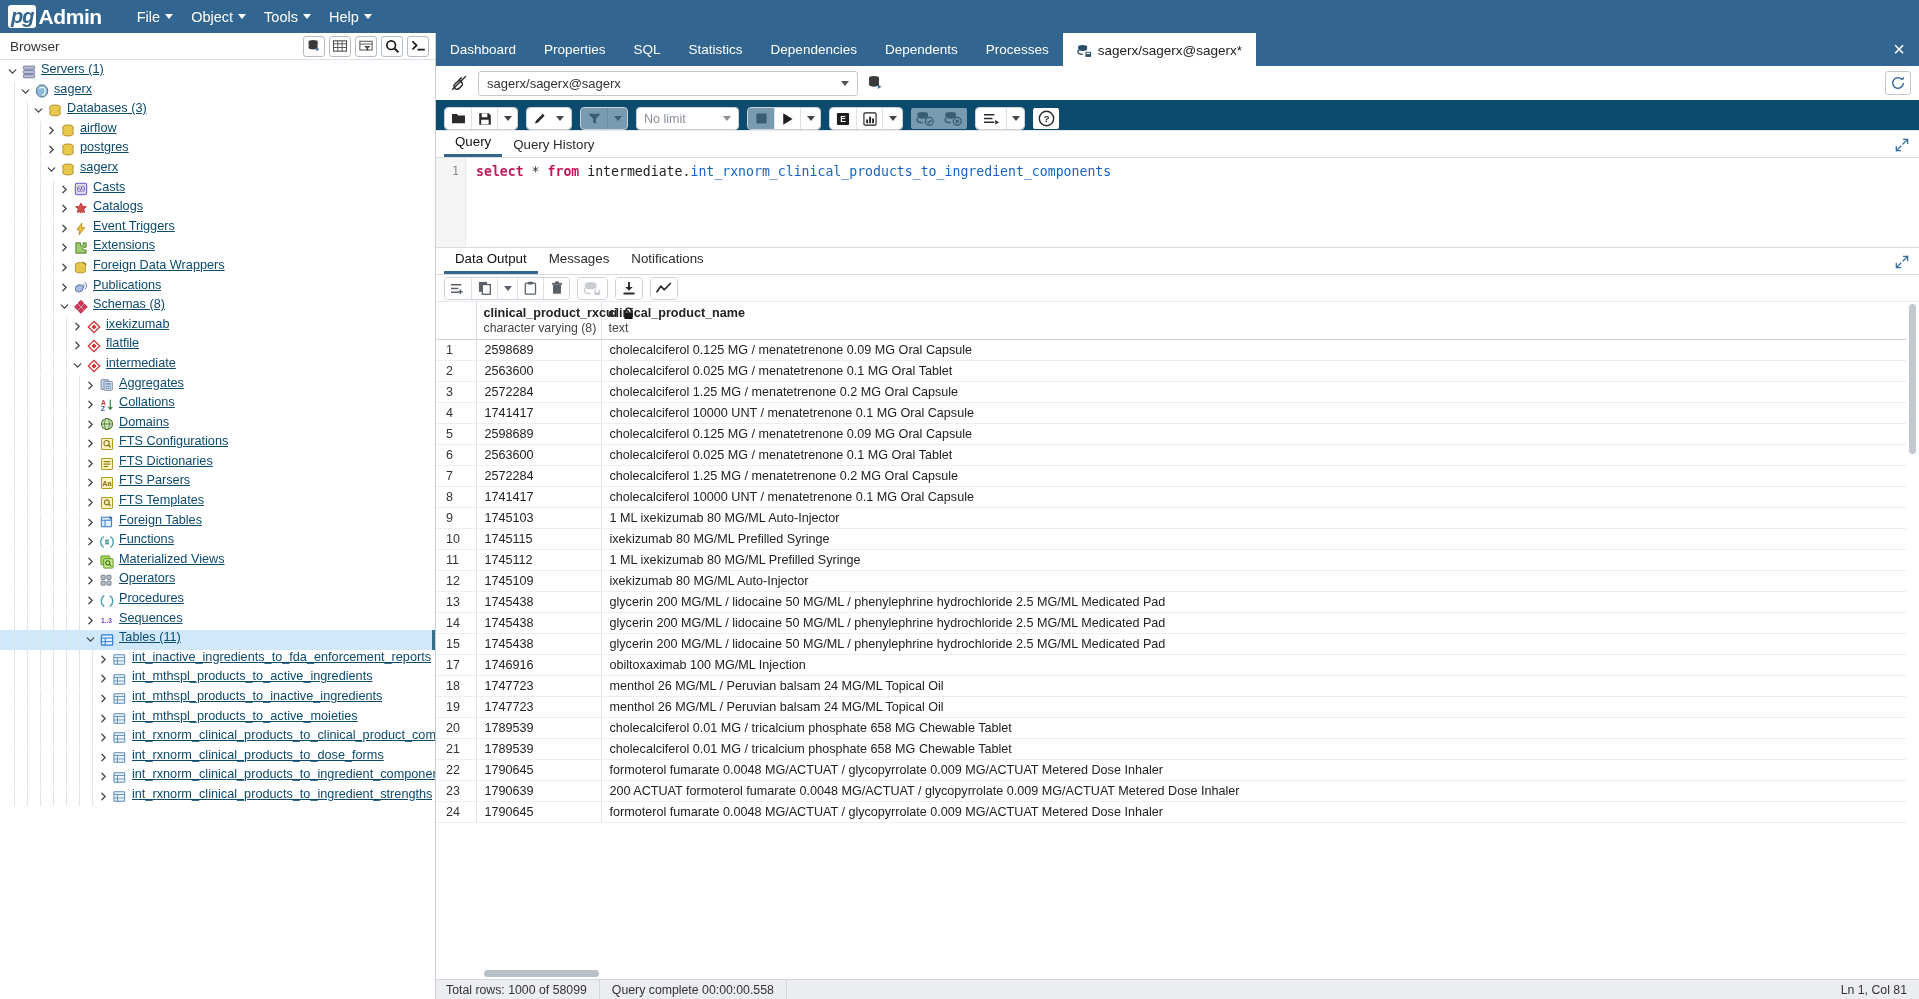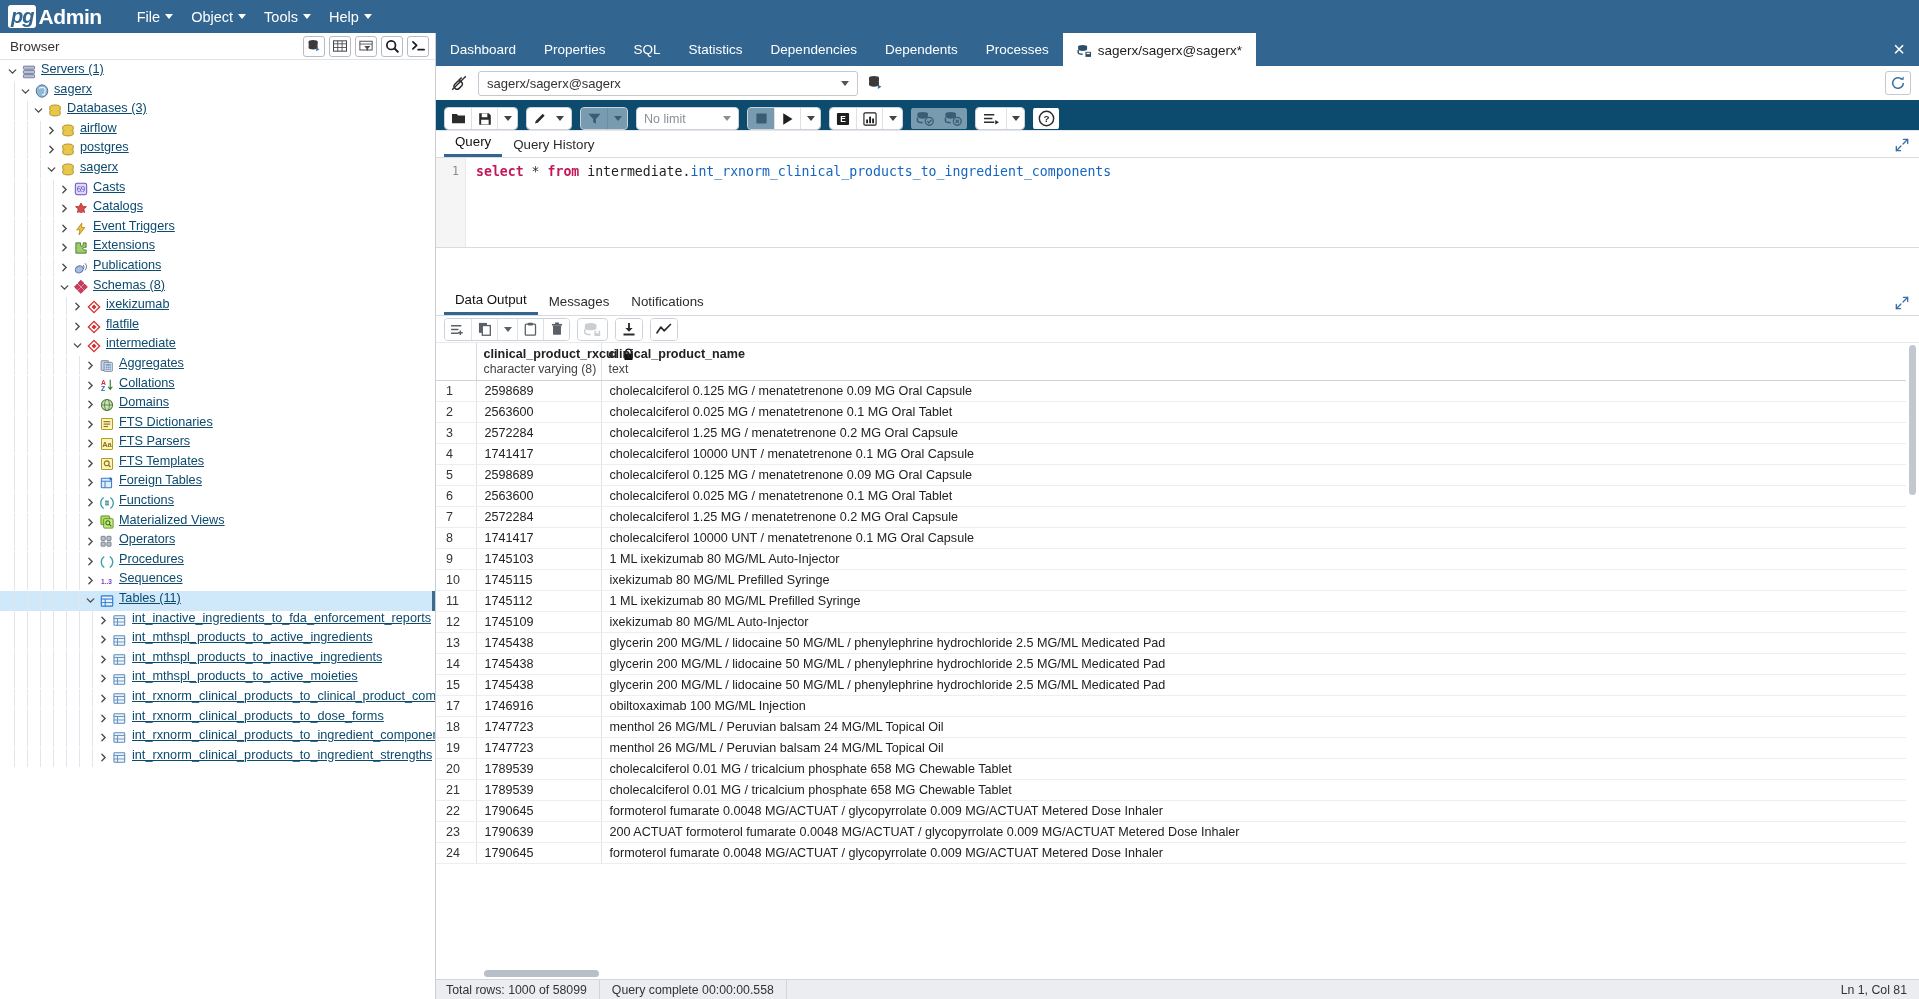--- a/index.html
+++ b/index.html
@@ -111,21 +111,21 @@
   .editor { flex:0 0 90px; display:flex; background:#fff; overflow:hidden; position:relative; border-bottom:1px solid #d7dce1;}
   .gutter { width:30px; flex:0 0 30px; background:#f5f5f5; text-align:right; padding:6px 6px 0 0;
     font-family:"DejaVu Sans Mono", monospace; font-size:11.5px; color:#8a8a8a; border-right:1px solid #eaeaea;}
   .code { flex:1 1 auto; padding:6px 0 0 10px; font-family:"DejaVu Sans Mono", monospace; font-size:13.2px; line-height:16px; white-space:pre;}
   .kw { color:#c2185b; font-weight:bold; }
   .op { color:#333; }
   .plain { color:#222; }
   .ident { color:#1565c0; }
 
   
-  .otabs { height:27px; flex:0 0 27px; display:flex; align-items:center; padding-left:8px; border-bottom:1px solid #d7dce1; background:#fff; position:relative;margin-top:41px;}
+  .otabs { height:27px; flex:0 0 27px; display:flex; align-items:flex-start; padding-left:8px; border-bottom:1px solid #d7dce1; background:#fff; position:relative;}
   .otab { padding:3px 11px 5px 11px; font-size:13.3px; color:#2b2b2b; cursor:pointer;}
   .otab.active { border-bottom:3px solid #326690; color:#111;}
 
   
   .gridtoolbar { height:27px; flex:0 0 27px; display:flex; align-items:center; padding:0 8px; gap:0; background:#fff; border-bottom:1px solid #e6eaee;}
 
   
   .gridwrap { flex:1 1 auto; min-height:0; overflow:hidden; position:relative; background:#fff;}
   .grid { width:100%; border-collapse:collapse; table-layout:fixed; }
   .grid th, .grid td { border-right:1px solid #e0e4e8; border-bottom:1px solid #eceff2; }
@@ -430,20 +430,42 @@
               <span style="position:absolute;left:40px;top:0;bottom:0;width:1px;background:#e2e6ea;"></span>
               <span style="position:absolute;left:53px;top:0;bottom:0;width:1px;background:#e2e6ea;"></span>
             </span>
             <span class="arrow">
               <svg width="9" height="9" viewBox="0 0 10 10" style="margin-top:5px">
                 <path d="M3.2 1.4L6.8 5 3.2 8.6" fill="none" stroke="#4a4a4a" stroke-width="1.5" stroke-linecap="round"></path>
               </svg>
             </span>
             <span class="ico">
               <svg width="14" height="14" viewBox="0 0 15 15">
+                <ellipse cx="7" cy="3.6" rx="5.4" ry="2" fill="#e8c84a" stroke="#9c7c10" stroke-width=".8"></ellipse>
+                <path d="M1.6 3.6v3c0 1.1 2.4 2 5.4 2s5.4-.9 5.4-2v-3" fill="#e8c84a" stroke="#9c7c10" stroke-width=".8"></path>
+                <path d="M1.6 7.8v3c0 1.1 2.4 2 5.4 2s5.4-.9 5.4-2v-3" fill="#e8c84a" stroke="#9c7c10" stroke-width=".8"></path>
+                <path d="M9.4 1.2l3.8 2.4" stroke="#7a5f08" stroke-width="1"></path>
+              </svg>
+            </span>
+            <span class="lbl">Foreign Data Wrappers</span>
+          </div>
+          <div class="tnode">
+            <span style="flex: 0 0 60px; height: 19px; display: block; position: relative;">
+              <span style="position:absolute;left:14px;top:0;bottom:0;width:1px;background:#e2e6ea;"></span>
+              <span style="position:absolute;left:27px;top:0;bottom:0;width:1px;background:#e2e6ea;"></span>
+              <span style="position:absolute;left:40px;top:0;bottom:0;width:1px;background:#e2e6ea;"></span>
+              <span style="position:absolute;left:53px;top:0;bottom:0;width:1px;background:#e2e6ea;"></span>
+            </span>
+            <span class="arrow">
+              <svg width="9" height="9" viewBox="0 0 10 10" style="margin-top:5px">
+                <path d="M3.2 1.4L6.8 5 3.2 8.6" fill="none" stroke="#4a4a4a" stroke-width="1.5" stroke-linecap="round"></path>
+              </svg>
+            </span>
+            <span class="ico">
+              <svg width="14" height="14" viewBox="0 0 15 15">
                 <ellipse cx="5.6" cy="9" rx="4.4" ry="3.6" fill="#a9bde0" stroke="#5a73a8" stroke-width="1" transform="rotate(-30 5.6 9)"></ellipse>
                 <path d="M10 4.4a3.4 3.4 0 0 1 0 4.2M11.8 2.4a5.8 5.8 0 0 1 0 7.6" fill="none" stroke="#5a73a8" stroke-width="1"></path>
               </svg>
             </span>
             <span class="lbl">Publications</span>
           </div>
           <div class="tnode">
             <span style="flex: 0 0 60px; height: 19px; display: block; position: relative;">
               <span style="position:absolute;left:14px;top:0;bottom:0;width:1px;background:#e2e6ea;"></span>
               <span style="position:absolute;left:27px;top:0;bottom:0;width:1px;background:#e2e6ea;"></span>
@@ -599,20 +621,43 @@
               </svg>
             </span>
             <span class="ico">
               <svg width="14" height="14" viewBox="0 0 15 15">
                 <circle cx="7.5" cy="7.5" r="6" fill="#cfe3c0" stroke="#4f7a2c" stroke-width="1.1"></circle>
                 <ellipse cx="7.5" cy="7.5" rx="2.6" ry="6" fill="none" stroke="#4f7a2c" stroke-width=".9"></ellipse>
                 <line x1="1.5" y1="7.5" x2="13.5" y2="7.5" stroke="#4f7a2c" stroke-width=".9"></line>
               </svg>
             </span>
             <span class="lbl">Domains</span>
+          </div>
+          <div class="tnode">
+            <span style="flex: 0 0 86px; height: 19px; display: block; position: relative;">
+              <span style="position:absolute;left:14px;top:0;bottom:0;width:1px;background:#e2e6ea;"></span>
+              <span style="position:absolute;left:27px;top:0;bottom:0;width:1px;background:#e2e6ea;"></span>
+              <span style="position:absolute;left:40px;top:0;bottom:0;width:1px;background:#e2e6ea;"></span>
+              <span style="position:absolute;left:53px;top:0;bottom:0;width:1px;background:#e2e6ea;"></span>
+              <span style="position:absolute;left:66px;top:0;bottom:0;width:1px;background:#e2e6ea;"></span>
+              <span style="position:absolute;left:79px;top:0;bottom:0;width:1px;background:#e2e6ea;"></span>
+            </span>
+            <span class="arrow">
+              <svg width="9" height="9" viewBox="0 0 10 10" style="margin-top:5px">
+                <path d="M3.2 1.4L6.8 5 3.2 8.6" fill="none" stroke="#4a4a4a" stroke-width="1.5" stroke-linecap="round"></path>
+              </svg>
+            </span>
+            <span class="ico">
+              <svg width="14" height="14" viewBox="0 0 15 15">
+                <rect x="1.6" y="1.6" width="11.8" height="11.8" rx="1" fill="#fdf3bf" stroke="#b09c20" stroke-width="1.1"></rect>
+                <circle cx="7" cy="6.6" r="2.8" fill="none" stroke="#8a7410" stroke-width="1.2"></circle>
+                <line x1="9" y1="8.6" x2="11.4" y2="11" stroke="#8a7410" stroke-width="1.4"></line>
+              </svg>
+            </span>
+            <span class="lbl">FTS Configurations</span>
           </div>
           <div class="tnode">
             <span style="flex: 0 0 86px; height: 19px; display: block; position: relative;">
               <span style="position:absolute;left:14px;top:0;bottom:0;width:1px;background:#e2e6ea;"></span>
               <span style="position:absolute;left:27px;top:0;bottom:0;width:1px;background:#e2e6ea;"></span>
               <span style="position:absolute;left:40px;top:0;bottom:0;width:1px;background:#e2e6ea;"></span>
               <span style="position:absolute;left:53px;top:0;bottom:0;width:1px;background:#e2e6ea;"></span>
               <span style="position:absolute;left:66px;top:0;bottom:0;width:1px;background:#e2e6ea;"></span>
               <span style="position:absolute;left:79px;top:0;bottom:0;width:1px;background:#e2e6ea;"></span>
             </span>

